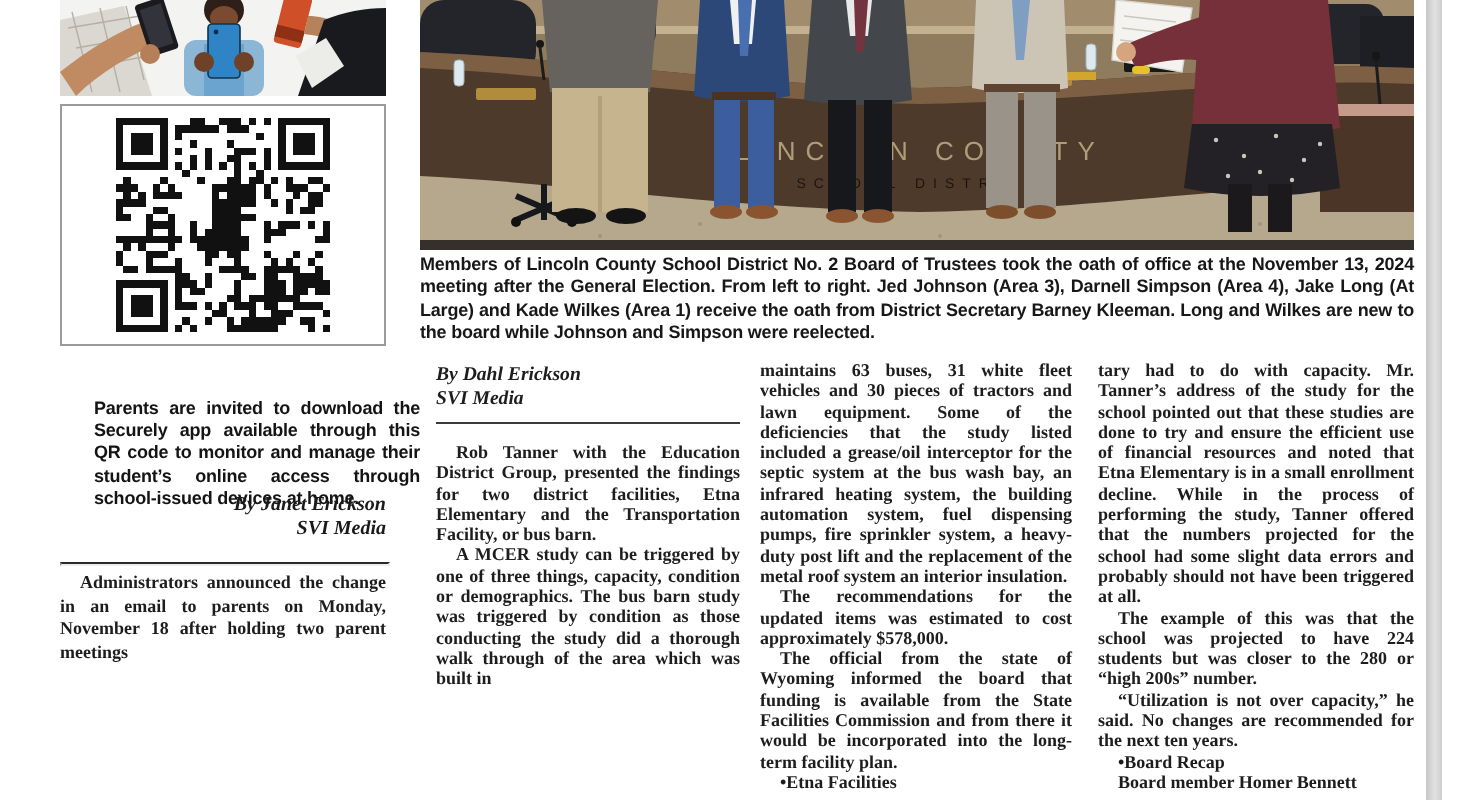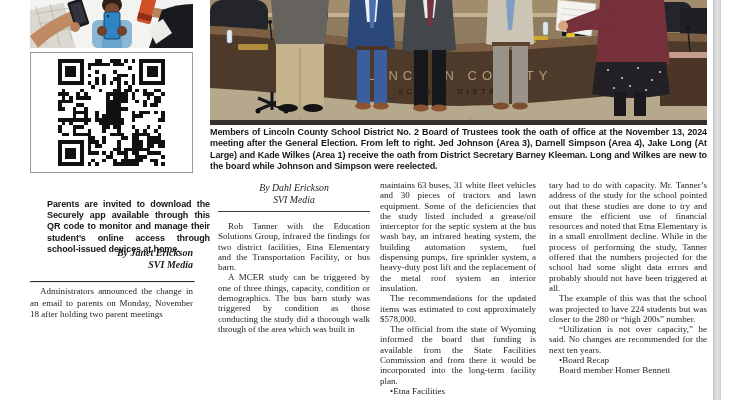--- a/index.html
+++ b/index.html
@@ -12,34 +12,34 @@
           background:#fff;display:flex;align-items:center;justify-content:center;}
   .sidebar-caption{position:absolute;left:0;top:182px;width:163px;margin:17px;
           font-family:"Liberation Sans",sans-serif;font-weight:700;font-size:9px;
           line-height:11.2px;text-align:justify;color:#141414;letter-spacing:-0.1px;}
   .byline{position:absolute;left:0;top:247px;width:163px;text-align:right;
           font-style:italic;font-weight:700;font-size:10px;line-height:11.5px;color:#1a1a1a;}
   .sidebar-rule{position:absolute;left:0;top:281px;width:163px;height:0;
           border-top:1.6px solid #2a2a2a;margin:0;}
   .sidebar-article{position:absolute;left:0;top:286px;width:163px;
           font-size:9px;line-height:11.7px;text-align:justify;}
-  p{margin:0;}
+  p{margin:0;font-weight:bold;}
   .ind{text-indent:10px;}
   
   .main{position:absolute;left:210px;top:0;width:497px;height:400px;}
   .photo{display:block;position:absolute;left:0;top:0;width:497px;height:125px;}
   .photo-caption{position:absolute;left:0;top:127px;width:497px;margin:0;
           font-family:"Liberation Sans",sans-serif;font-weight:700;font-size:9px;
           line-height:11.3px;text-align:justify;color:#171717;letter-spacing:-0.1px;}
   .cols{position:absolute;left:0;top:180px;width:497px;height:220px;}
   .col{position:absolute;top:0;font-size:9px;line-height:10.3px;text-align:justify;}
   .col1{left:8px;width:152px;}
   .col2{left:170px;width:156px;}
   .col3{left:339px;width:158px;}
-  .main-byline{text-align:center;font-style:italic;font-weight:400;
+  .main-byline{text-align:left;font-style:italic;font-weight:700;
           font-size:9.8px;line-height:11.5px;padding-top:2px;}
   .col-rule{border:0;border-top:1.3px solid #3a3a3a;margin:6px 0 9px 0;}
   
   .page-edge{position:absolute;left:713px;top:0;width:8px;height:400px;
           background:linear-gradient(90deg,#c6c6c6,#e2e2e2 55%,#cecece);}
 </style>
 </head>
 <body>
 
 <div class="page">
@@ -206,21 +206,21 @@
     <p class="photo-caption">Members of Lincoln County School District No. 2 Board of Trustees took the oath of office at the November 13, 2024 meeting after the General Election. From left to right. Jed Johnson (Area 3), Darnell Simpson (Area 4), Jake Long (At Large) and Kade Wilkes (Area 1) receive the oath from District Secretary Barney Kleeman. Long and Wilkes are new to the board while Johnson and Simpson were reelected.</p>
 
     <div class="cols">
 
       <div class="col col1">
         <div class="main-byline">
           <div>By Dahl Erickson</div>
           <div>SVI Media</div>
         </div>
         <hr class="col-rule">
-        <p class="ind">Rob Tanner with the Education Solutions Group, infrared the findings for two district facilities, Etna Elementary and the Transportation Facility, or bus barn.</p>
+        <p class="ind">Rob Tanner with the Education District Group, presented the findings for two district facilities, Etna Elementary and the Transportation Facility, or bus barn.</p>
         <p class="ind">A MCER study can be triggered by one of three things, capacity, condition or demographics. The bus barn study was triggered by condition as those conducting the study did a thorough walk through of the area which was built in</p>
       </div>
 
       <div class="col col2">
         <p>maintains 63 buses, 31 white fleet vehicles and 30 pieces of tractors and lawn equipment. Some of the deficiencies that the study listed included a grease/oil interceptor for the septic system at the bus wash bay, an infrared heating system, the building automation system, fuel dispensing pumps, fire sprinkler system, a heavy-duty post lift and the replacement of the metal roof system an interior insulation.</p>
         <p class="ind">The recommendations for the updated items was estimated to cost approximately $578,000.</p>
         <p class="ind">The official from the state of Wyoming informed the board that funding is available from the State Facilities Commission and from there it would be incorporated into the long-term facility plan.</p>
         <p class="ind">•Etna Facilities</p>
       </div>
 

